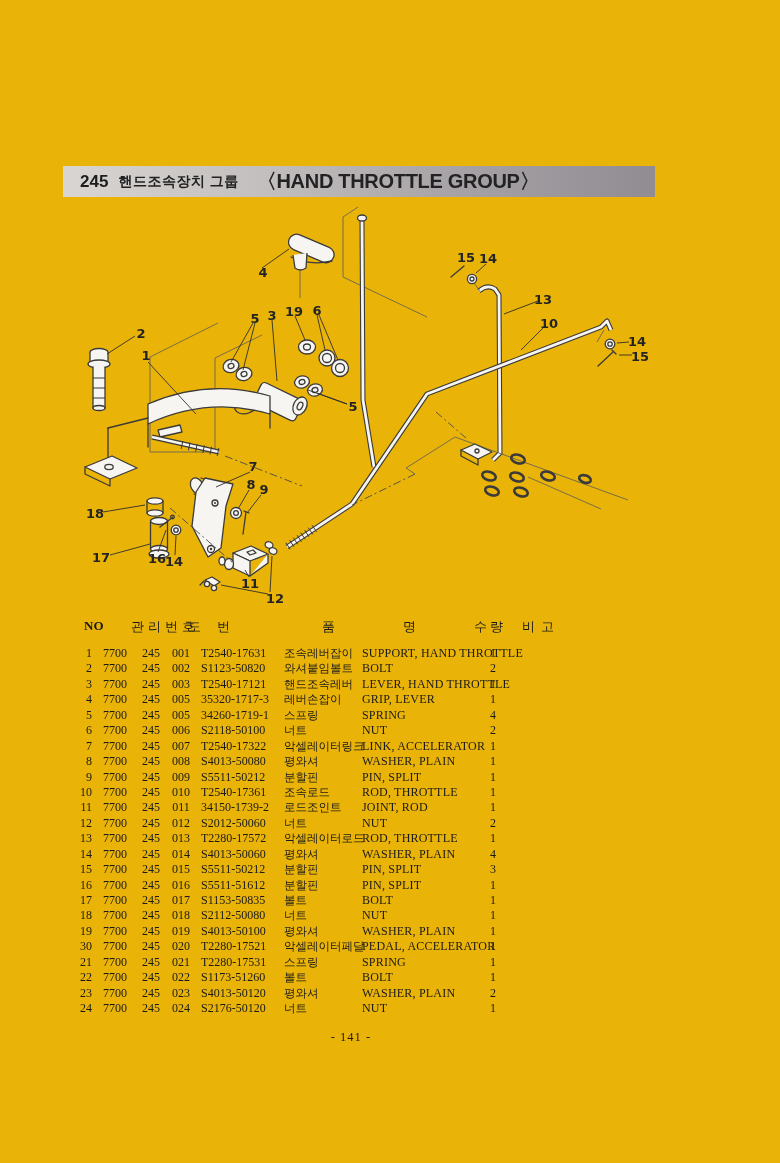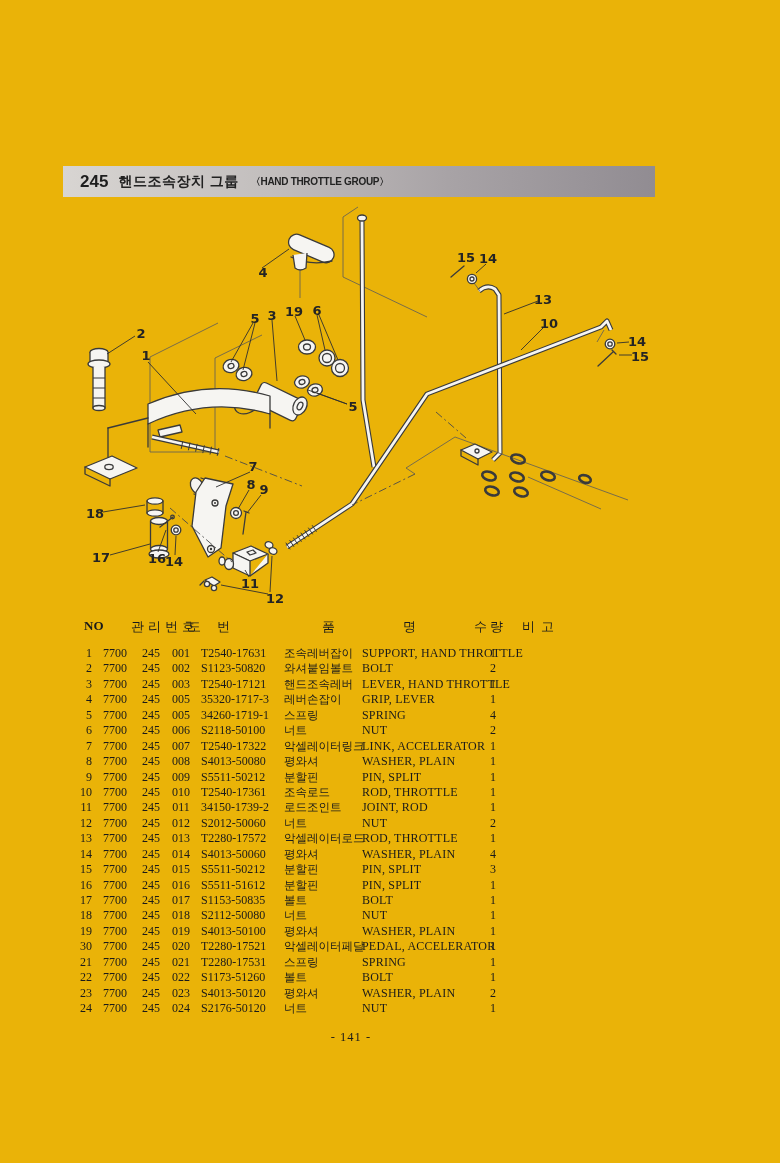--- a/index.html
+++ b/index.html
@@ -10,21 +10,21 @@
   }
   
   .header-bar{
     position:absolute; left:63px; top:166px; width:592px; height:31px;
     background:linear-gradient(90deg,#d8d5d2 0%, #c2bebd 35%, #a8a3a6 65%, #918c92 100%);
     display:flex; align-items:center;
     font-family:"Liberation Sans", sans-serif;
   }
   .sec-no{font-size:17px; font-weight:700; margin-left:17px; color:#1d1d1d;}
   .title-kr{font-size:14px; font-weight:700; margin-left:10px; color:#222; letter-spacing:0.5px;}
-  .title-en{font-size:10px; font-weight:700; margin-left:12px; color:#222; letter-spacing:-0.3px;}
+  .title-en{font-size:20px; font-weight:700; margin-left:18px; color:#222; letter-spacing:-0.3px;}
   
   .diagram{position:absolute; left:60px; top:200px; width:660px; height:415px;}
   .diagram svg{display:block;}
   #callout-layer text{
     font-family:"DejaVu Sans", sans-serif; font-size:13px; font-weight:600;
     fill:#242424; text-anchor:middle; dominant-baseline:central;
   }
   .thin{stroke:#5a5a5a; stroke-width:0.8; fill:none;}
   .ln{stroke:#3a3a3a; stroke-width:1.3; fill:none; stroke-linecap:round; stroke-linejoin:round;}
   .lnf{stroke:#3a3a3a; stroke-width:1.3; fill:#f6f5f2; stroke-linejoin:round;}

